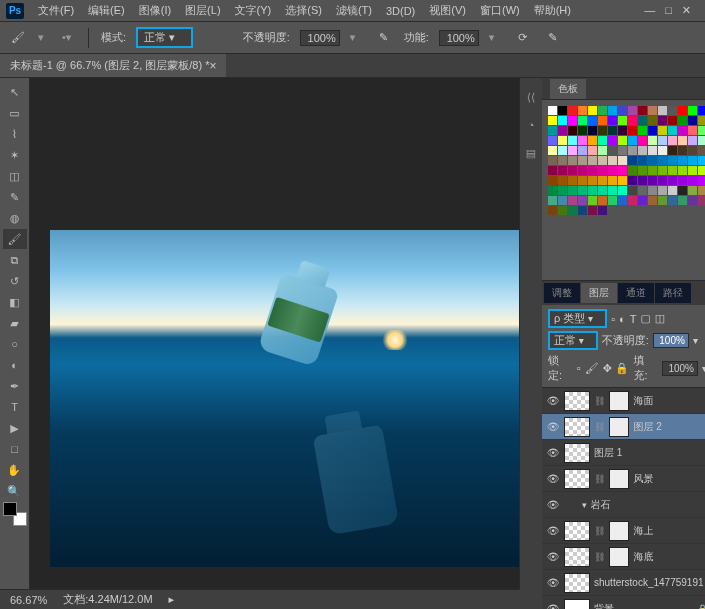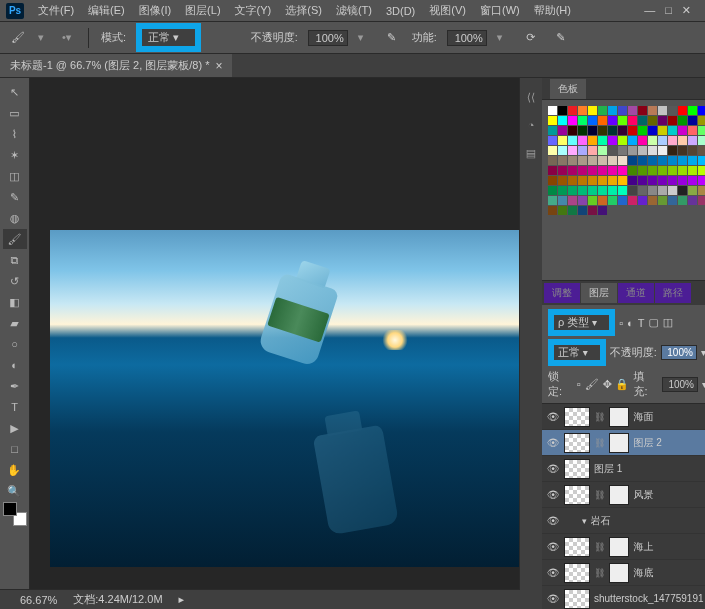--- a/index.html
+++ b/index.html
@@ -4,25 +4,25 @@
 <style>
 *{margin:0;padding:0;box-sizing:border-box;font-family:Tahoma,Arial,sans-serif;font-size:11px;color:#ccc;user-select:none}
 body{background:#535353;width:705px;height:609px;overflow:hidden}
 .menubar{height:22px;background:#535353;display:flex;align-items:center;padding:0 6px;gap:2px;border-bottom:1px solid #2a2a2a}
 .ps-logo{width:18px;height:16px;background:#001e36;color:#31a8ff;font-weight:bold;font-size:10px;display:flex;align-items:center;justify-content:center;border-radius:2px;margin-right:6px}
 .menu-item{padding:2px 6px;font-size:11px;cursor:default}
 .win-controls{margin-left:auto;display:flex;gap:10px;font-size:12px;padding-right:8px}
 .optbar{height:32px;background:#535353;display:flex;align-items:center;padding:0 8px;gap:10px;border-bottom:1px solid #2a2a2a}
 .tool-icon{width:20px;height:20px;display:flex;align-items:center;justify-content:center}
 .opt-label{font-size:11px}
-.opt-select{background:#3f3f3f;border:6px solid #0ea5e9;padding:1px 16px 1px 6px;font-size:11px;color:#ccc;position:relative}
+.opt-select{background:#3f3f3f;border:2px solid #0ea5e9;padding:1px 16px 1px 6px;font-size:11px;color:#ccc;position:relative}
 .opt-input{background:#3f3f3f;border:1px solid #2a2a2a;width:40px;padding:1px 3px;font-size:11px;color:#ccc;text-align:right}
 .divider{width:1px;height:20px;background:#2a2a2a;margin:0 2px}
 .tabbar{height:24px;background:#3f3f3f;display:flex;align-items:center;border-bottom:1px solid #2a2a2a}
-.doc-tab{padding:4px 10px;background:#535353;font-size:11px;display:flex;align-items:center;gap:6px}
+.doc-tab{padding:4px 10px;background:#535353;font-size:11px;display:flex;align-items:center;gap:0}
 .close-x{font-size:12px;cursor:pointer}
 .main{display:flex;height:511px}
 .toolbox{width:30px;background:#535353;border-right:1px solid #2a2a2a;display:flex;flex-direction:column;align-items:center;padding:4px 0;gap:1px}
 .tool{width:24px;height:20px;display:flex;align-items:center;justify-content:center;cursor:pointer;position:relative;color:#bbb}
 .tool.active{background:#3a3a3a}
 .fg-bg{position:relative;width:24px;height:24px}
 .fg-sw{position:absolute;width:14px;height:14px;background:#000;border:1px solid #888;top:0;left:0;z-index:2}
 .bg-sw{position:absolute;width:14px;height:14px;background:#fff;border:1px solid #888;bottom:0;right:0}
 .canvas-area{flex:1;background:#262626;position:relative;overflow:hidden}
 .canvas-img{position:absolute;left:20px;top:152px;width:470px;height:337px;background:linear-gradient(to bottom,#5a9bc4 0%,#7fc4e8 12%,#c8e8f4 22%,#fff4d8 28%,#0a5a8a 32%,#0d6ba0 40%,#053a5c 60%,#021f33 100%)}
@@ -40,35 +40,35 @@
 .panel-icon{width:22px;height:22px;display:flex;align-items:center;justify-content:center;color:#999;cursor:pointer}
 .panel-body{flex:1;display:flex;flex-direction:column}
 .panel-header{height:22px;background:#3a3a3a;display:flex;align-items:center;padding:0 8px;font-size:11px;border-bottom:1px solid #2a2a2a}
 .panel-tab{padding:3px 8px;background:#535353;font-size:10px}
 .swatches-panel{padding:6px;background:#535353;min-height:180px}
 .swatch-grid{display:grid;grid-template-columns:repeat(16,9px);gap:1px}
 .swatch{width:9px;height:9px;cursor:pointer}
 .layers-panel{flex:1;background:#535353;display:flex;flex-direction:column;border-top:1px solid #2a2a2a}
 .layers-header{display:flex;padding:2px;gap:1px;background:#3a3a3a}
 .layers-tab{padding:3px 8px;font-size:10px;background:#535353}
-.layers-tab.inactive{background:#4c1d95;color:#888}
+.layers-tab.inactive{background:#0f172a;color:#888}
 .layer-controls{padding:4px 6px;display:flex;flex-direction:column;gap:3px;font-size:10px;border-bottom:1px solid #2a2a2a}
 .layer-ctrl-row{display:flex;align-items:center;gap:4px;font-size:10px}
 .layer-ctrl-row .opt-select{font-size:10px;padding:0 12px 0 4px}
 .layer-ctrl-row .opt-input{width:36px;font-size:10px}
 .layer-list{flex:1;overflow-y:auto;background:#3a3a3a}
 .layer-row{display:flex;align-items:center;height:26px;padding:2px 4px;gap:4px;border-bottom:1px solid #333;cursor:pointer}
 .layer-row.selected{background:#5a7aa0}
 .layer-eye{width:14px;height:14px;display:flex;align-items:center;justify-content:center;font-size:10px}
 .layer-thumb{width:26px;height:20px;background:#888;border:1px solid #222}
 .layer-thumb.checker{background:repeating-conic-gradient(#ccc 0 25%,#fff 0 50%) 0 0/8px 8px}
 .layer-mask{width:20px;height:20px;background:#eee;border:1px solid #222}
 .layer-name{font-size:10px;flex:1;overflow:hidden;white-space:nowrap}
 .link-icon{font-size:9px;color:#999}
-.statusbar{height:20px;background:#3f3f3f;display:flex;align-items:center;padding:0 20px;gap:16px;font-size:10px;border-top:1px solid #2a2a2a;color:#aaa}
+.statusbar{height:20px;background:#3f3f3f;display:flex;align-items:center;padding:0 10px;gap:16px;font-size:10px;border-top:1px solid #2a2a2a;color:#aaa}
 .chev{width:14px;height:14px;color:#999}
 </style>
 </head>
 <body>
 
 <div class="menubar">
   <div class="ps-logo">Ps</div>
   <div class="menu-item">文件(F)</div>
   <div class="menu-item">编辑(E)</div>
   <div class="menu-item">图像(I)</div>

